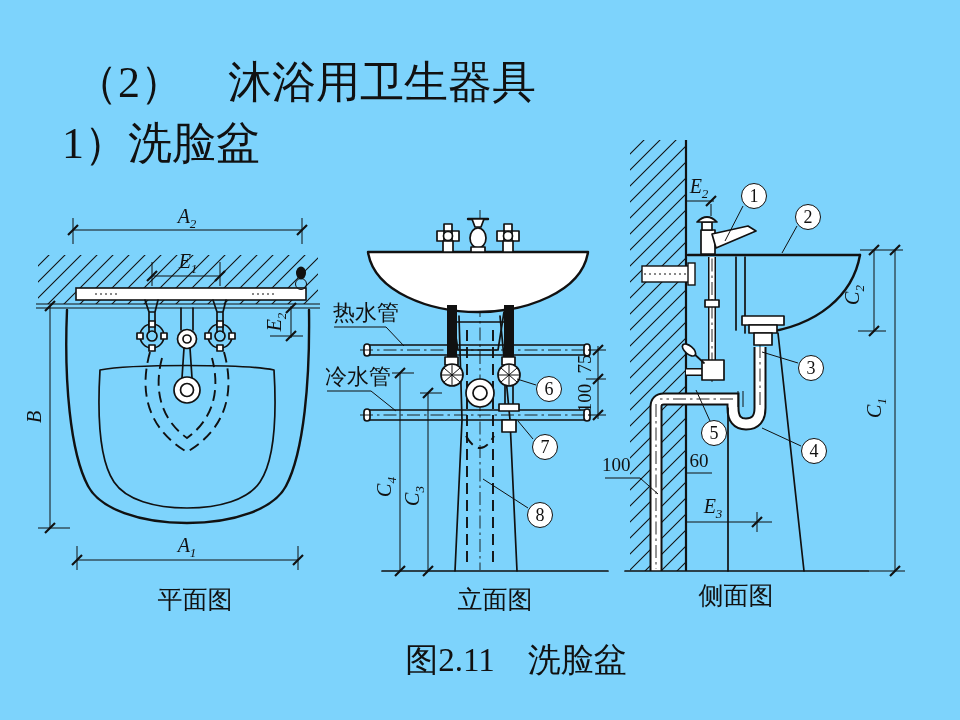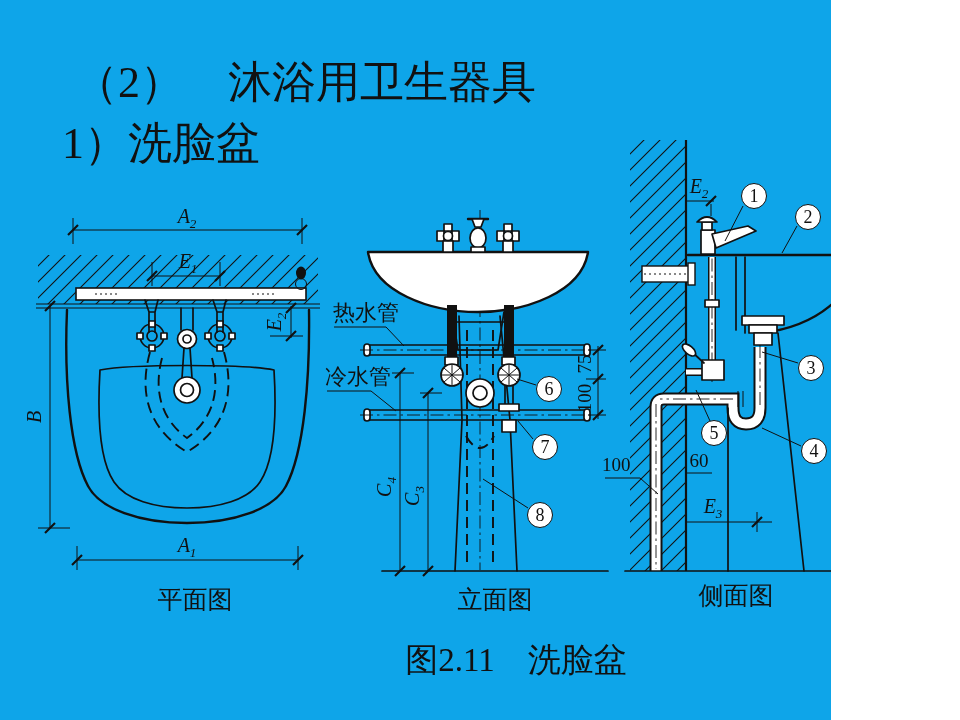--- a/index.html
+++ b/index.html
@@ -1,16 +1,16 @@
 <!DOCTYPE html>
 <html><head>
 <meta charset="utf-8">
 <style>
   html,body{margin:0;padding:0;background:#fff}
-  .slide{position:relative;width:831px;height:720px;background:#0ea5e9;overflow:hidden;
+  .slide{position:relative;width:960px;height:720px;background:#7dd3fc;overflow:hidden;
          font-family:"Liberation Serif","DejaVu Serif",serif}
   svg{display:block}
   
   .ln{stroke:#111;stroke-width:1.7;fill:none;stroke-linecap:round;stroke-linejoin:round}
   .ln2{stroke:#111;stroke-width:2.4;fill:none;stroke-linecap:round;stroke-linejoin:round}
   .tn{stroke:#111;stroke-width:1;fill:none}
   .tick{stroke:#111;stroke-width:2.1}
   .dash{stroke:#111;stroke-width:1.9;fill:none;stroke-dasharray:11 6}
   .cl{stroke:#111;stroke-width:.9;fill:none;stroke-dasharray:13 4 2.5 4}
   .dot{stroke:#111;stroke-width:1;fill:none;stroke-dasharray:2 3}

